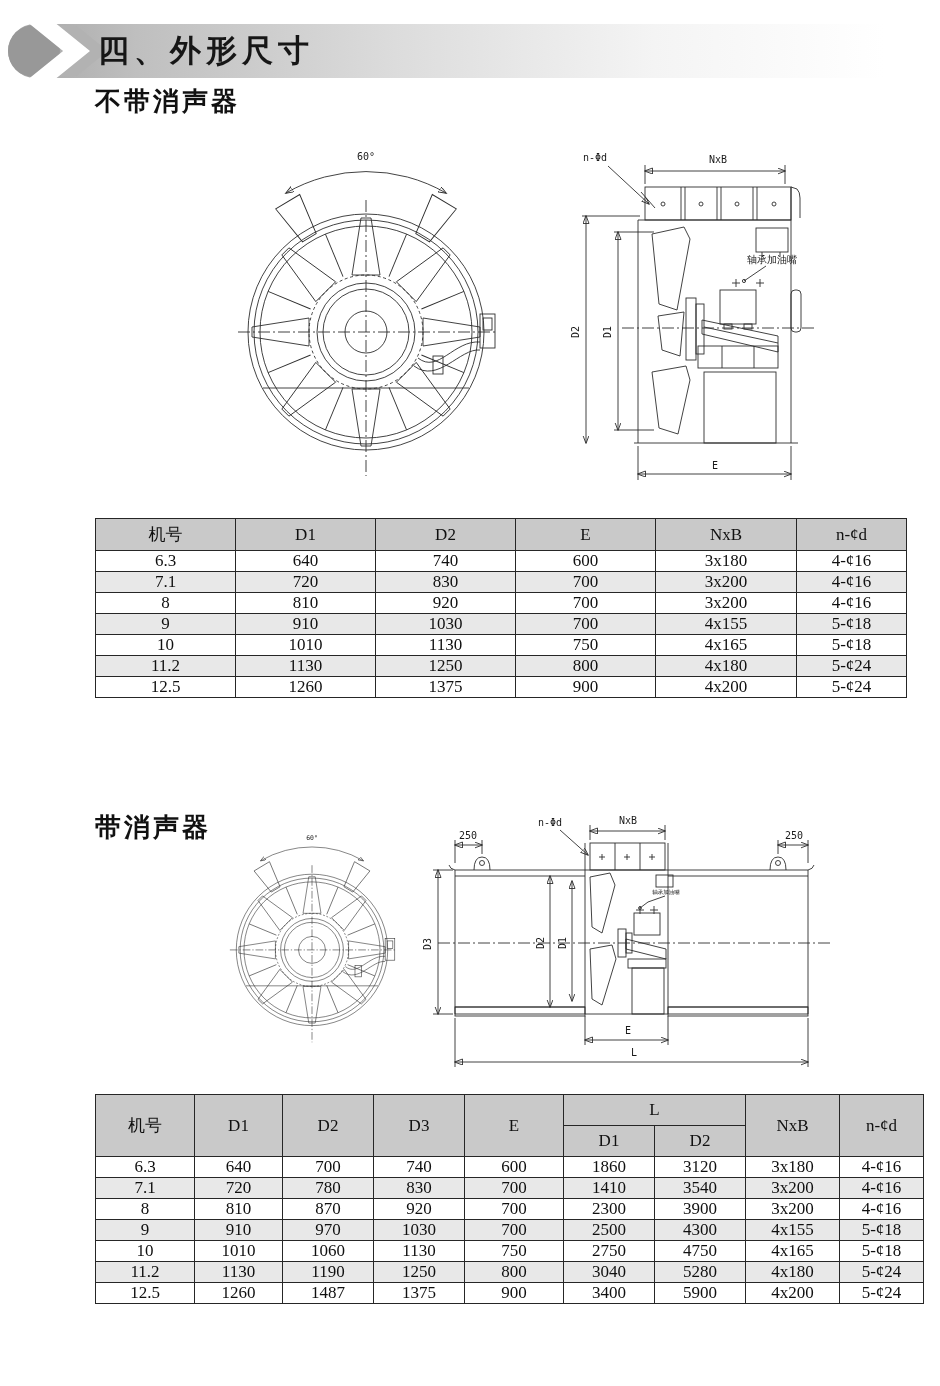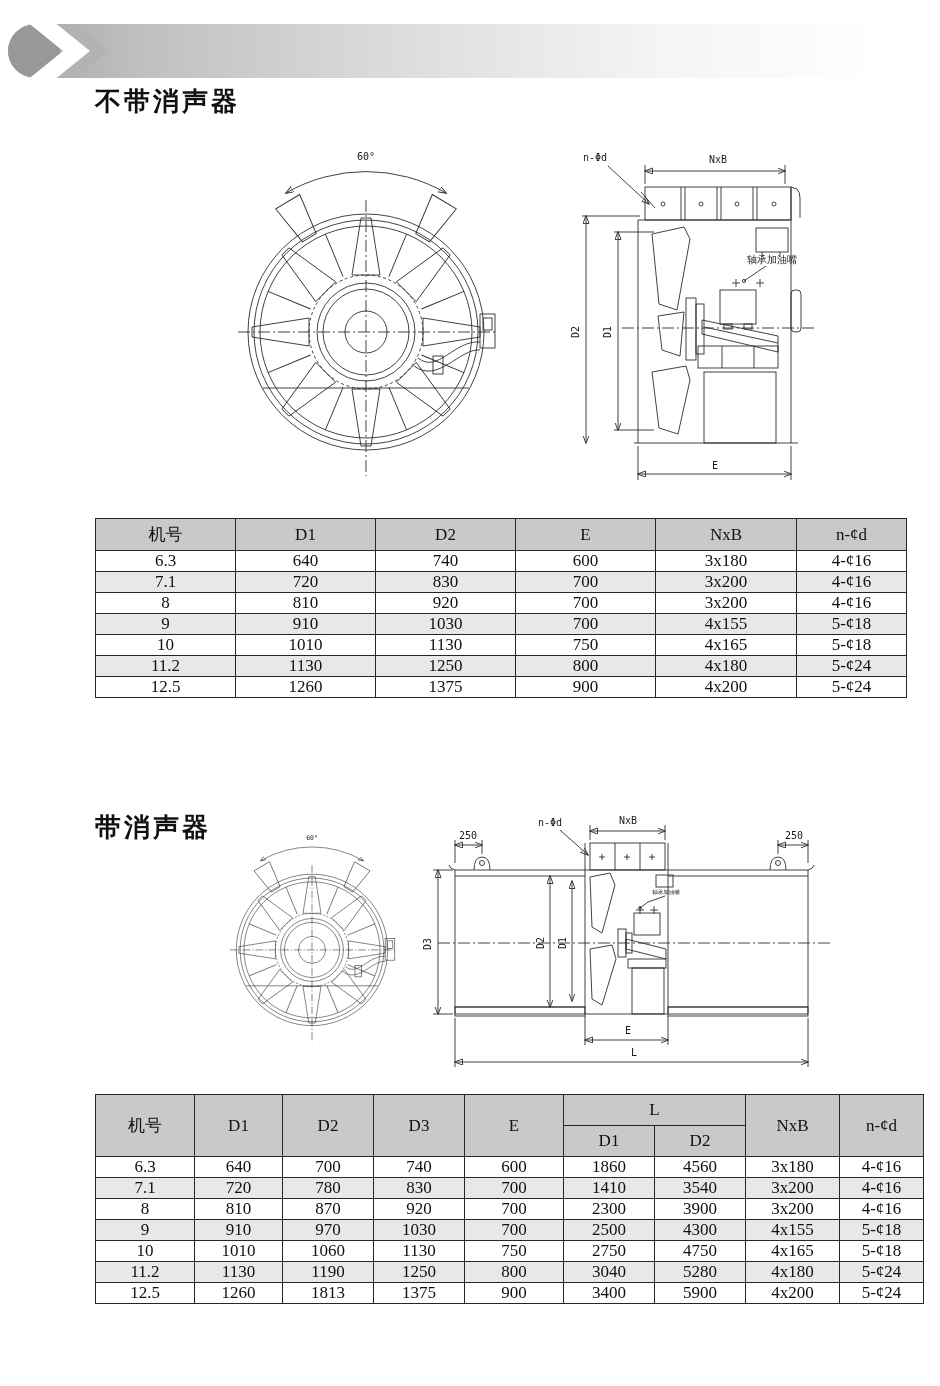--- a/index.html
+++ b/index.html
@@ -116,20 +116,21 @@
       <rect x="254" y="172" width="15" height="34"></rect>
       <rect x="257" y="176" width="9" height="12"></rect>
     </g>
   </defs>
 </svg>
 
 <div class="banner">
   <div class="banner-circle"></div>
   <div class="chev chev-white"></div>
   <div class="chev chev-gray"></div>
+  <h1>四、外形尺寸</h1>
 </div>
 
 <div id="sec1" class="section-title">不带消声器</div>
 
 <svg id="front1" class="dwg" viewBox="0 0 280 346">
   <use href="#fanFront"></use>
 </svg>
 
 <svg class="dwg" style="left:538px; top:140px;" width="332" height="352" viewBox="0 0 332 352">
   <line class="cl" x1="84" y1="188" x2="278" y2="188"></line>
@@ -404,21 +405,21 @@
     </tr>
   </thead>
   <tbody>
       <tr>
         <td>6.3</td>
         <td>640</td>
         <td>700</td>
         <td>740</td>
         <td>600</td>
         <td>1860</td>
-        <td>4560</td>
+        <td>3120</td>
         <td>3x180</td>
         <td>4-¢16</td>
       </tr>
       <tr>
         <td>7.1</td>
         <td>720</td>
         <td>780</td>
         <td>830</td>
         <td>700</td>
         <td>1410</td>
@@ -466,21 +467,21 @@
         <td>1250</td>
         <td>800</td>
         <td>3040</td>
         <td>5280</td>
         <td>4x180</td>
         <td>5-¢24</td>
       </tr>
       <tr>
         <td>12.5</td>
         <td>1260</td>
-        <td>1813</td>
+        <td>1487</td>
         <td>1375</td>
         <td>900</td>
         <td>3400</td>
         <td>5900</td>
         <td>4x200</td>
         <td>5-¢24</td>
       </tr>
     </tbody>
 </table>
 

